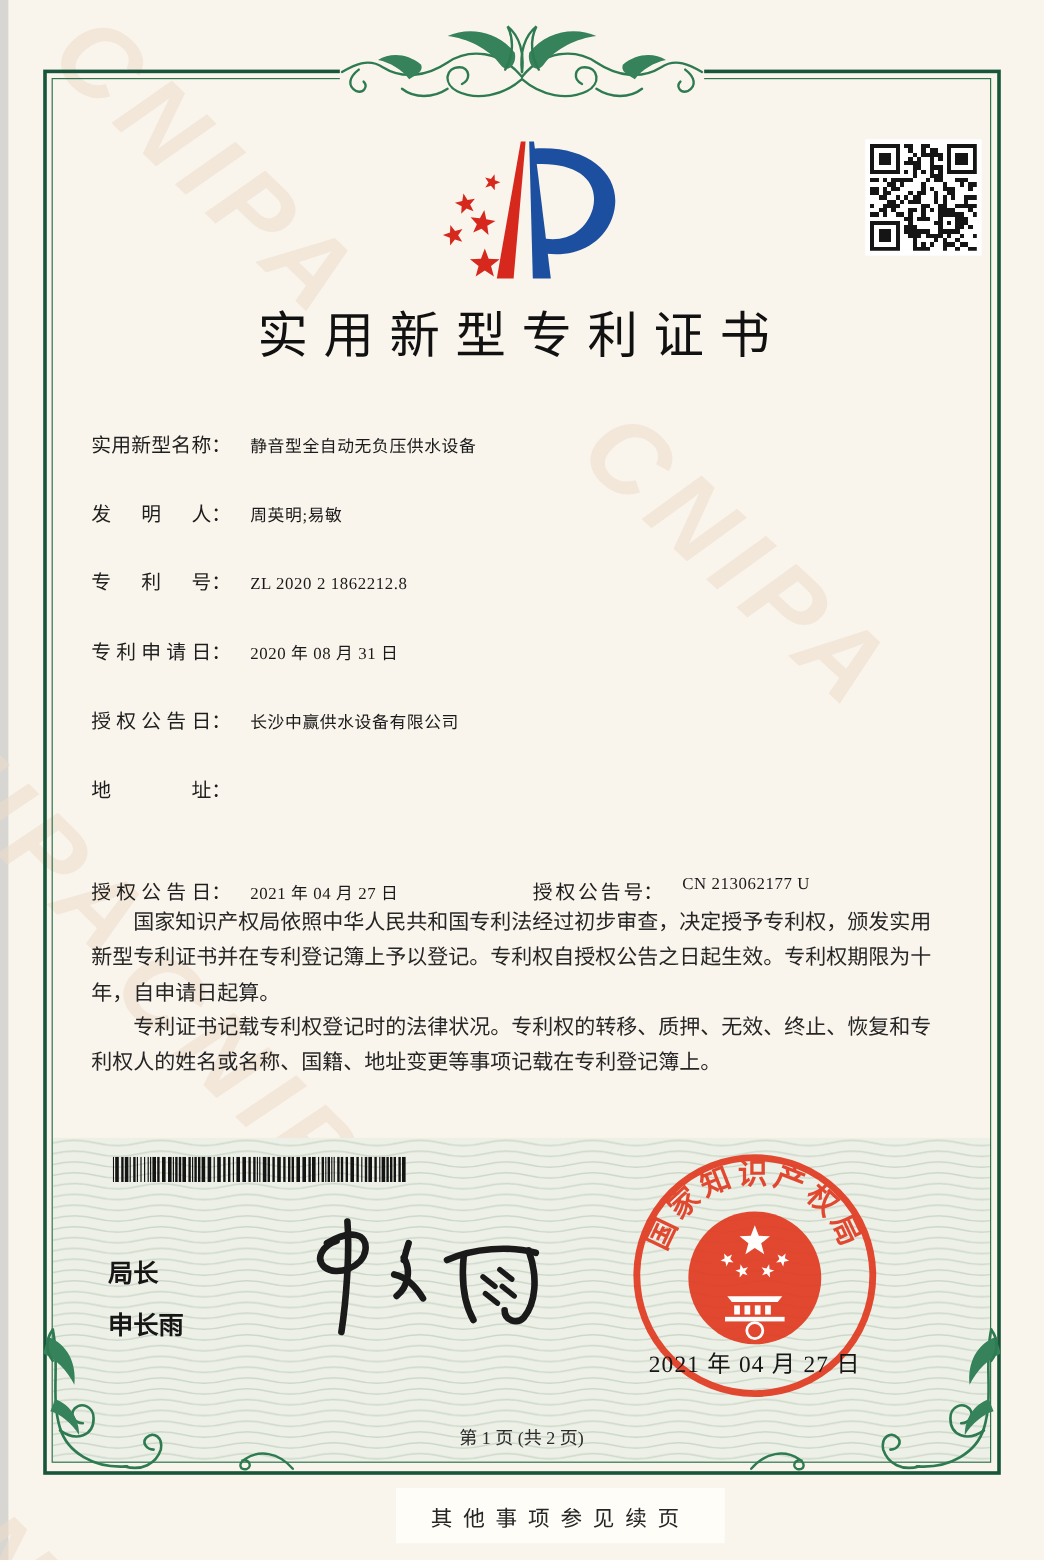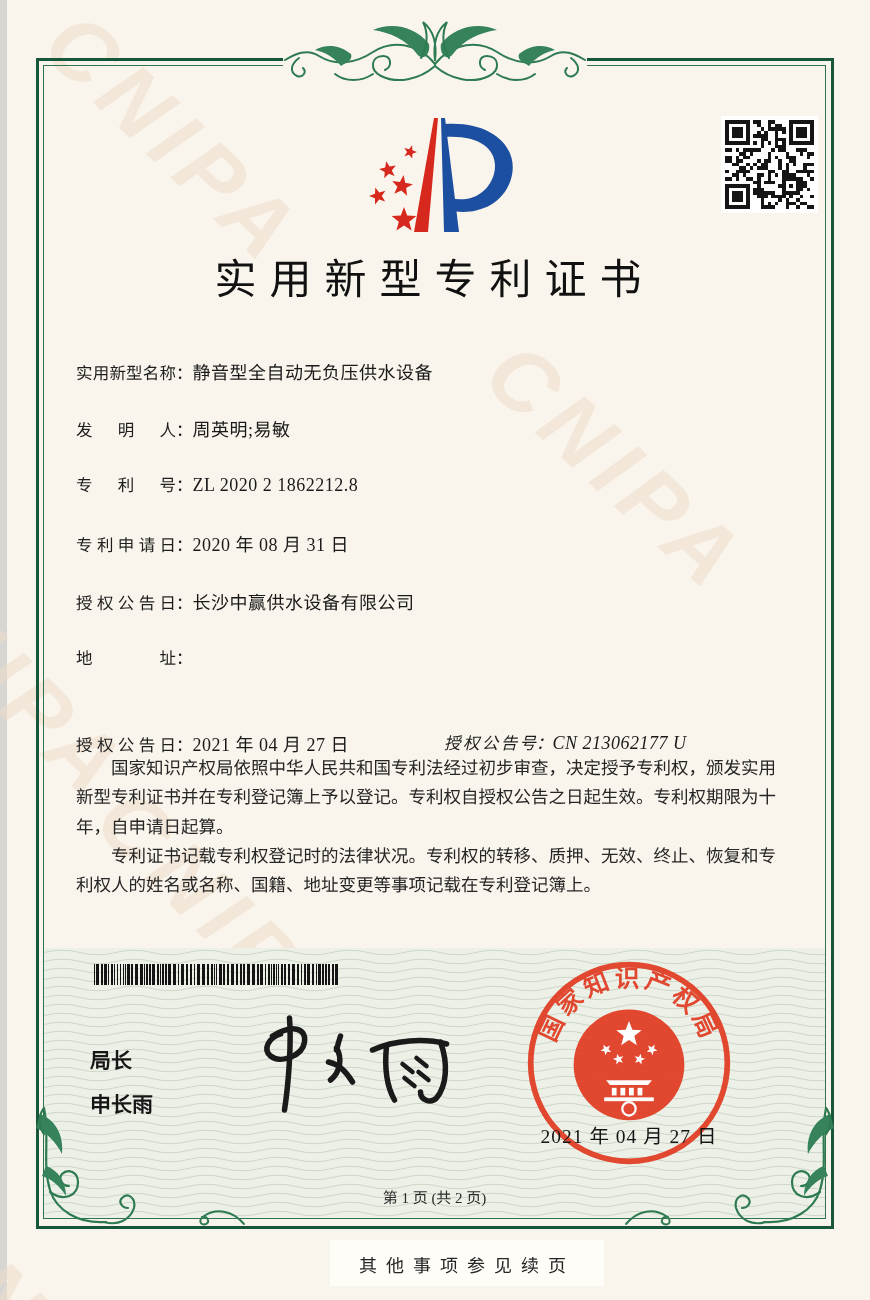--- a/index.html
+++ b/index.html
@@ -20,22 +20,22 @@
   
   #cert-no{left:76px;top:118px;font-size:17px;letter-spacing:1px;color:#1c1c1c;z-index:4;}
   #logo{left:338px;top:112px;z-index:4;}
   #qr{left:721px;top:116px;width:89px;height:89px;background:#fff;padding:4px;z-index:4;}
   #title{left:44px;top:245px;width:781px;text-align:center;font-size:42px;font-weight:400;
          letter-spacing:13px;color:#111;z-index:4;}
   
   .frow{position:absolute;left:76px;display:flex;align-items:baseline;z-index:4;white-space:nowrap;}
   .flabel{display:inline-block;width:100px;text-align:justify;text-align-last:justify;font-size:16.5px;color:#1e1e1e;}
   .fcolon{font-size:16.5px;color:#1e1e1e;}
-  .fvalue{font-size:18px;margin-left:0;color:#1a1a1a;letter-spacing:.5px;}
-  .fgroup2{position:absolute;left:368px;display:flex;align-items:flex-end;font-style:italic;}
+  .fvalue{font-size:14px;margin-left:16px;color:#1a1a1a;letter-spacing:.5px;}
+  .fgroup2{position:absolute;left:368px;display:flex;align-items:flex-start;}
   .flabel2{display:inline-block;width:92px;text-align:justify;text-align-last:justify;font-size:16.5px;color:#1e1e1e;}
   
   #body-text{left:76px;top:754px;width:716px;font-size:17.5px;line-height:29.3px;color:#262626;z-index:4;}
   #body-text p{margin:0;text-indent:2em;}
   
   #barcode{left:94px;top:964px;width:246px;height:21px;z-index:4;}
   #officer-title{left:90px;top:1044px;font:600 21px "Liberation Sans","DejaVu Sans",sans-serif;color:#161616;z-index:4;}
   #officer-name{left:90px;top:1088px;font:600 21px "Liberation Sans","DejaVu Sans",sans-serif;color:#161616;z-index:4;}
   #signature{left:242px;top:1014px;z-index:4;}
   #seal{left:524px;top:958px;z-index:5;}

